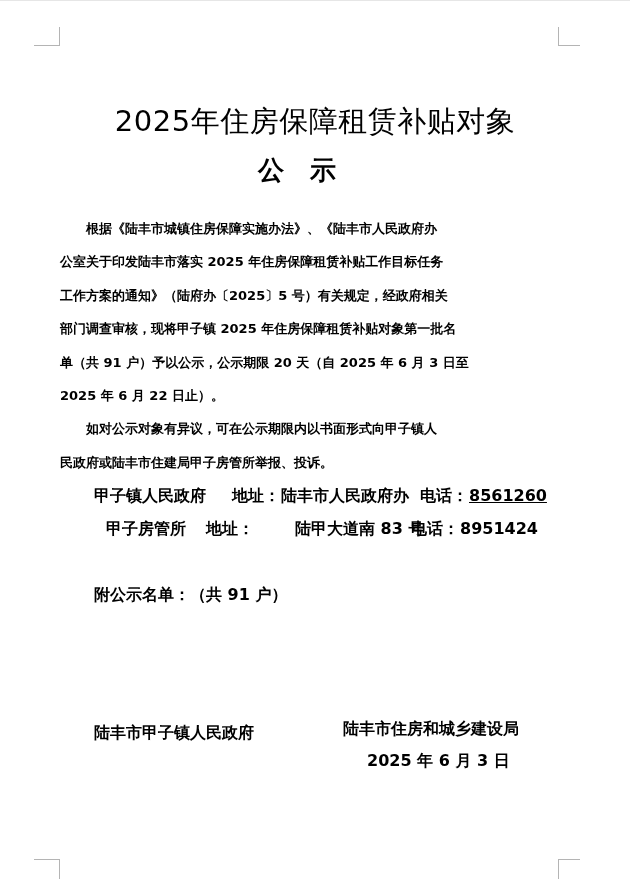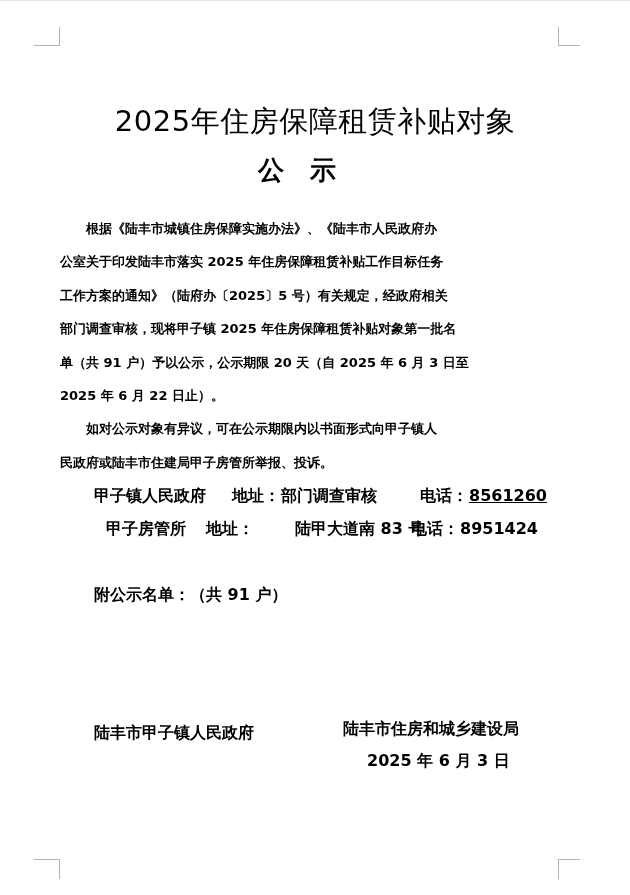--- a/index.html
+++ b/index.html
@@ -70,21 +70,21 @@
 </div>
 
 <div>
   <div class="line" style="top:412px;">　　如对公示对象有异议，可在公示期限内以书面形式向甲子镇人</div>
   <div class="line" style="top:446px;">民政府或陆丰市住建局甲子房管所举报、投诉。</div>
 </div>
 
 <div>
   <span class="abs" style="left:94px; top:479px;">甲子镇人民政府</span>
   <span class="abs" style="left:232px; top:479px;">地址：</span>
-  <span class="abs" style="left:281px; top:479px;">部门调查审核</span>
+  <span class="abs" style="left:281px; top:479px;">陆丰市人民政府办</span>
   <span class="abs" style="left:420px; top:479px;">电话：</span>
   <span class="abs" style="left:469px; top:479px;text-decoration:underline;">8561260</span>
 </div>
 <div>
   <span class="abs" style="left:94px; top:512px;margin-left:12px;">甲子房管所</span>
   <span class="abs" style="left:206px; top:512px;">地址：</span>
   <span class="abs" style="left:255px; top:512px;padding-left:40px;">陆甲大道南 83 号</span>
   <span class="abs" style="left:411px; top:512px;">电话：</span>
   <span class="abs" style="left:460px; top:512px;">8951424</span>
 </div>

